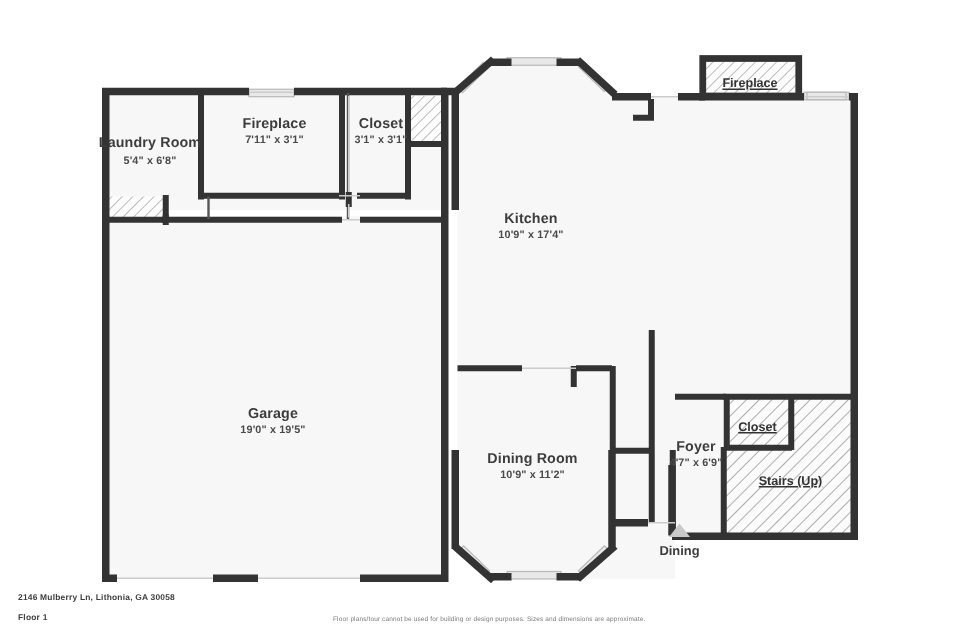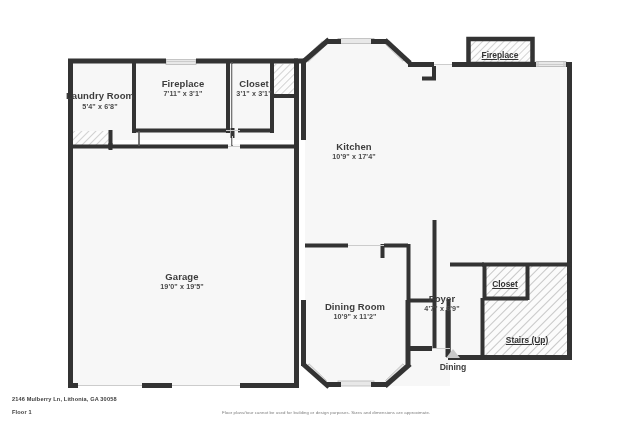--- a/index.html
+++ b/index.html
@@ -327,30 +327,30 @@
   <div class="room-label" style="left:182px; top:281px;">
     <span class="rl-name">Garage</span>
     <span class="rl-dims">19'0" x 19'5"</span>
   </div>
 
   <div class="room-label" style="left:355px; top:311px;">
     <span class="rl-name">Dining Room</span>
     <span class="rl-dims">10'9" x 11'2"</span>
   </div>
 
-  <div class="room-label" style="left:442px; top:303px;">
+  <div class="room-label" style="left:464px; top:303px;">
     <span class="rl-name">Foyer</span>
     <span class="rl-dims">4'7" x 6'9"</span>
   </div>
 
   <div class="feature-label" style="left:500px; top:55px;">Fireplace</div>
 
   <div class="feature-label" style="left:505px; top:284px;">Closet</div>
 
-  <div class="feature-label" style="left:527px; top:320px;margin-top:20px;">Stairs (Up)</div>
+  <div class="feature-label" style="left:527px; top:320px;">Stairs (Up)</div>
 
   <div class="entry-arrow" style="left:453px; top:349px;"></div>
   <div class="entry-label" style="left:453px; top:362px;">Dining</div>
 
 </div>
 
 <div class="footer">
   <div class="footer-address">2146 Mulberry Ln, Lithonia, GA 30058</div>
   <div class="footer-floor">Floor 1</div>
   <div class="footer-disclaimer">Floor plans/tour cannot be used for building or design purposes. Sizes and dimensions are approximate.</div>

